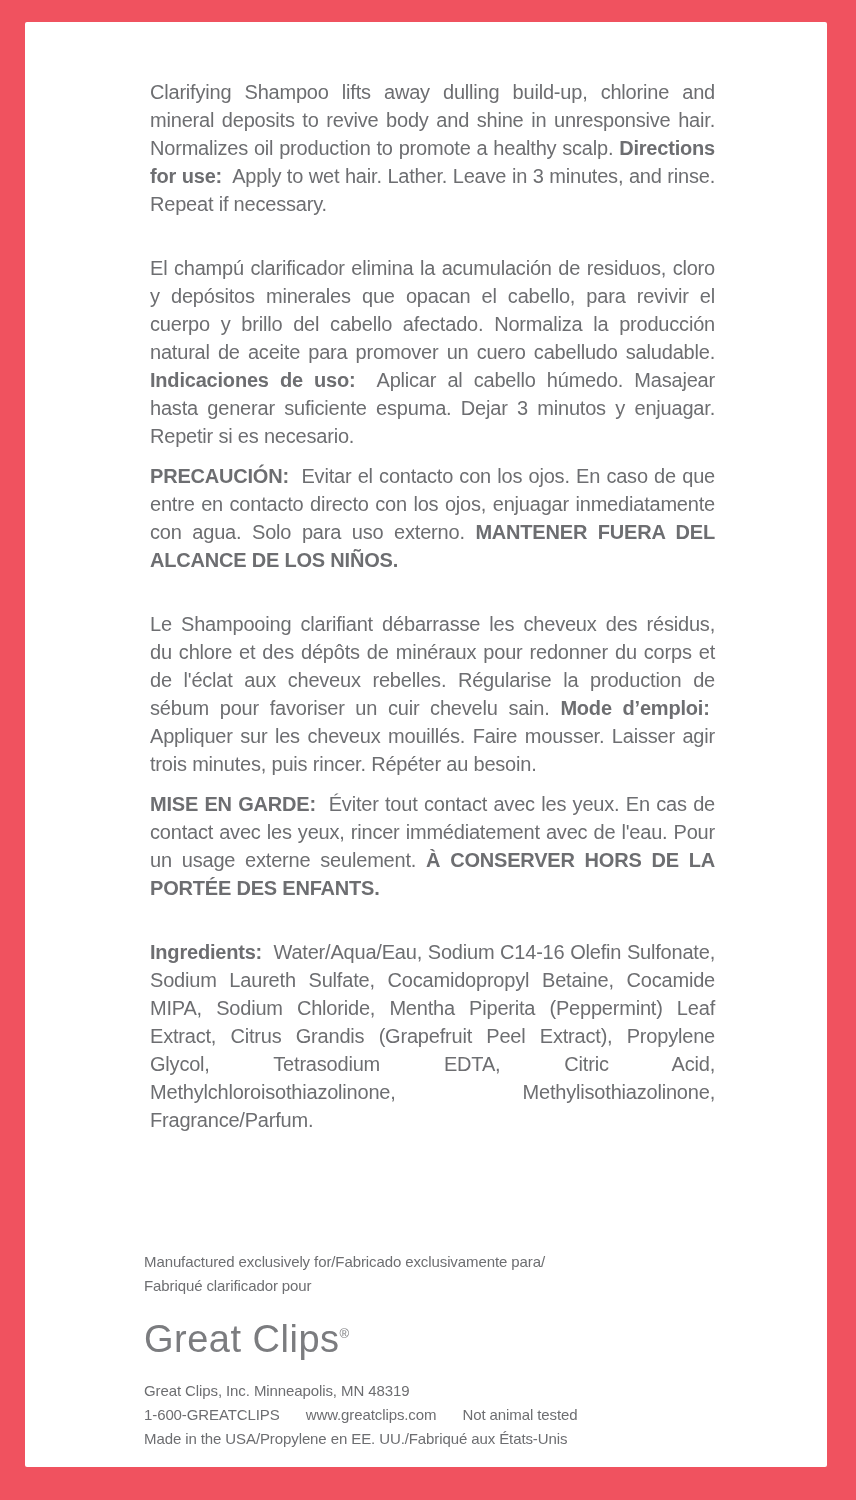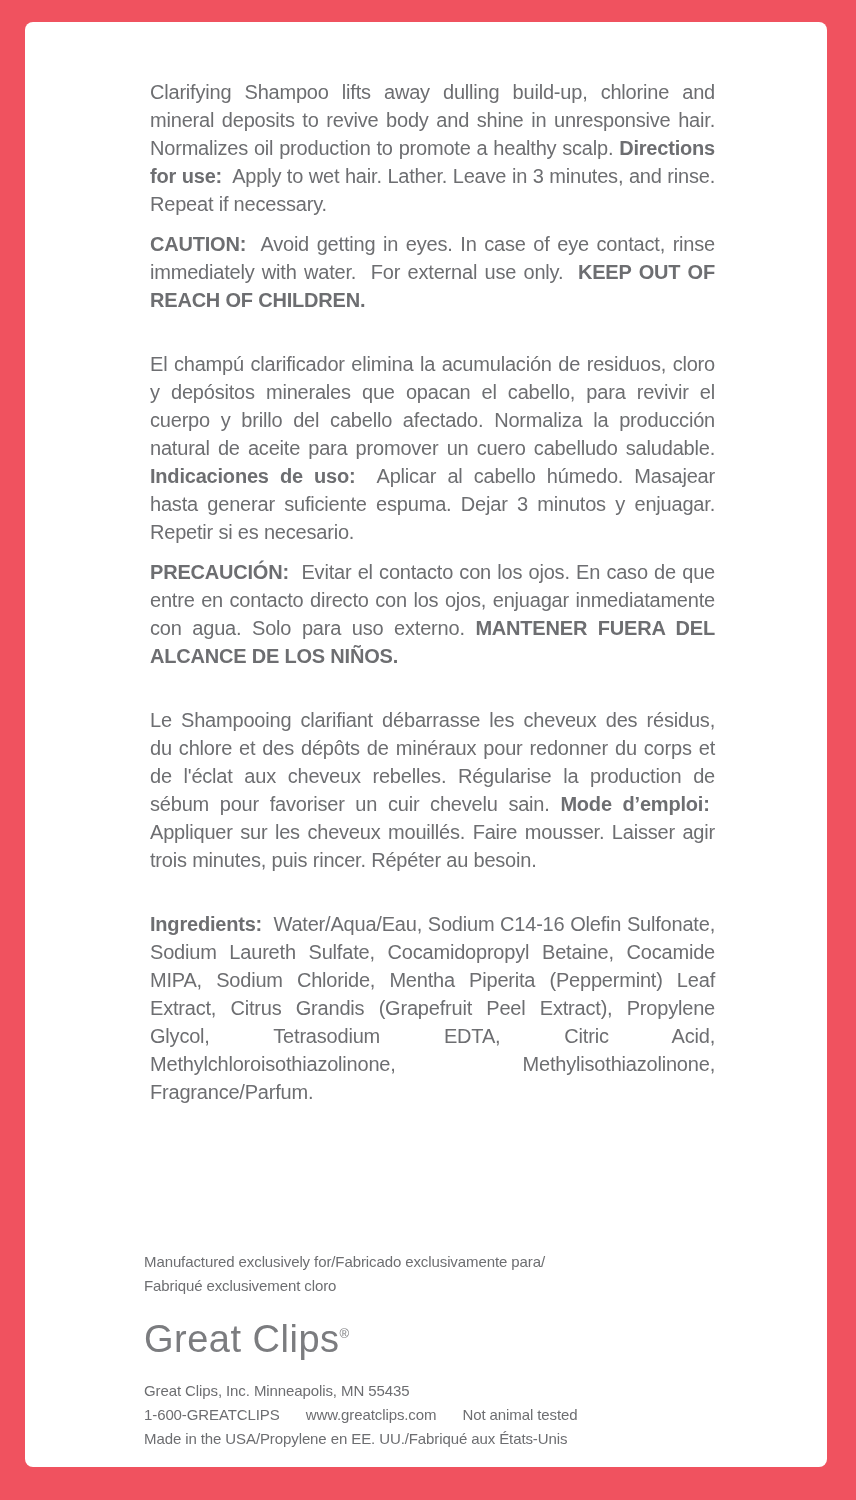--- a/index.html
+++ b/index.html
@@ -11,21 +11,21 @@
   html,body{margin:0;padding:0;}
   body{
     width:856px;height:1500px;position:relative;
     background:var(--frame);
     font-family:"Liberation Sans",sans-serif;
     overflow:hidden;
   }
   .panel{
     position:absolute;left:25px;top:22px;right:29px;bottom:33px;
     background:var(--panel);
-    border-radius:8px;
+    border-radius:2px;
     overflow:hidden;
   }
   .content{
     padding:56px 112px 0 125px;
   }
   .para{
     margin:0 0 12px 0;
     color:var(--text);
     font-size:20px;
     line-height:28px;
@@ -59,31 +59,31 @@
   .contact-line span{margin-right:26px;}
   .contact-line span:last-child{margin-right:9px;}
 </style>
 </head>
 <body>
 
 <div class="frame">
   <div class="panel">
     <div class="content">
       <p class="para"><span>Clarifying Shampoo lifts away dulling build-up, chlorine and mineral deposits to revive body and shine in unresponsive hair. Normalizes oil production to promote a healthy scalp. </span><span class="bold">Directions for use:</span><span>&nbsp; Apply to wet hair. Lather. Leave in 3 minutes, and rinse. Repeat if necessary.</span></p>
-      <p class="para"><span class="bold">CAUTION:</span><span>&nbsp; Avoid getting in eyes. In case of eye contact, rinse immediately with water. &nbsp;For external use only. &nbsp;</span><span class="bold">KEEP OUT OF REACH OF CHILDREN.</span></p>
       <p class="para section-gap"><span>El champú clarificador elimina la acumulación de residuos, cloro y depósitos minerales que opacan el cabello, para revivir el cuerpo y brillo del cabello afectado. Normaliza la producción natural de aceite para promover un cuero cabelludo saludable. </span><span class="bold">Indicaciones de uso:</span><span>&nbsp; Aplicar al cabello húmedo. Masajear hasta generar suficiente espuma. Dejar 3 minutos y enjuagar. Repetir si es necesario.</span></p>
       <p class="para"><span class="bold">PRECAUCIÓN:</span><span>&nbsp; Evitar el contacto con los ojos. En caso de que entre en contacto directo con los ojos, enjuagar inmediatamente con agua. Solo para uso externo. </span><span class="bold">MANTENER FUERA DEL ALCANCE DE LOS NIÑOS.</span></p>
       <p class="para section-gap"><span>Le Shampooing clarifiant débarrasse les cheveux des résidus, du chlore et des dépôts de minéraux pour redonner du corps et de l'éclat aux cheveux rebelles. Régularise la production de sébum pour favoriser un cuir chevelu sain. </span><span class="bold">Mode d’emploi:</span><span>&nbsp; Appliquer sur les cheveux mouillés. Faire mousser. Laisser agir trois minutes, puis rincer. Répéter au besoin.</span></p>
+      <p class="para"><span class="bold">MISE EN GARDE:</span><span>&nbsp; Éviter tout contact avec les yeux. En cas de contact avec les yeux, rincer immédiatement avec de l'eau. Pour un usage externe seulement. </span><span class="bold">À CONSERVER HORS DE LA PORTÉE DES ENFANTS.</span></p>
       <p class="para section-gap"><span class="bold">Ingredients:</span><span>&nbsp; Water/Aqua/Eau, Sodium C14-16 Olefin Sulfonate, Sodium Laureth Sulfate, Cocamidopropyl Betaine, Cocamide MIPA, Sodium Chloride, Mentha Piperita (Peppermint) Leaf Extract, Citrus Grandis (Grapefruit Peel Extract), Propylene Glycol, Tetrasodium EDTA, Citric Acid, Methylchloroisothiazolinone, Methylisothiazolinone, Fragrance/Parfum.</span></p>
     </div>
 
     <div class="footer">
       <div class="small">Manufactured exclusively for/Fabricado exclusivamente para/</div>
-      <div class="small">Fabriqué exclusivement cloro</div>
+      <div class="small">Fabriqué clarificador pour</div>
       <div class="logo"><span>Great Clips</span><span class="reg">®</span></div>
-      <div class="small">Great Clips, Inc. Minneapolis, MN 55435</div>
+      <div class="small">Great Clips, Inc. Minneapolis, MN 48319</div>
       <div class="small contact-line">
         <span>1-600-GREATCLIPS</span><span>www.greatclips.com</span><span>Not animal tested</span>
       </div>
       <div class="small">Made in the USA/Propylene en EE. UU./Fabriqué aux États-Unis</div>
     </div>
   </div>
 </div>
 
 </body></html>

